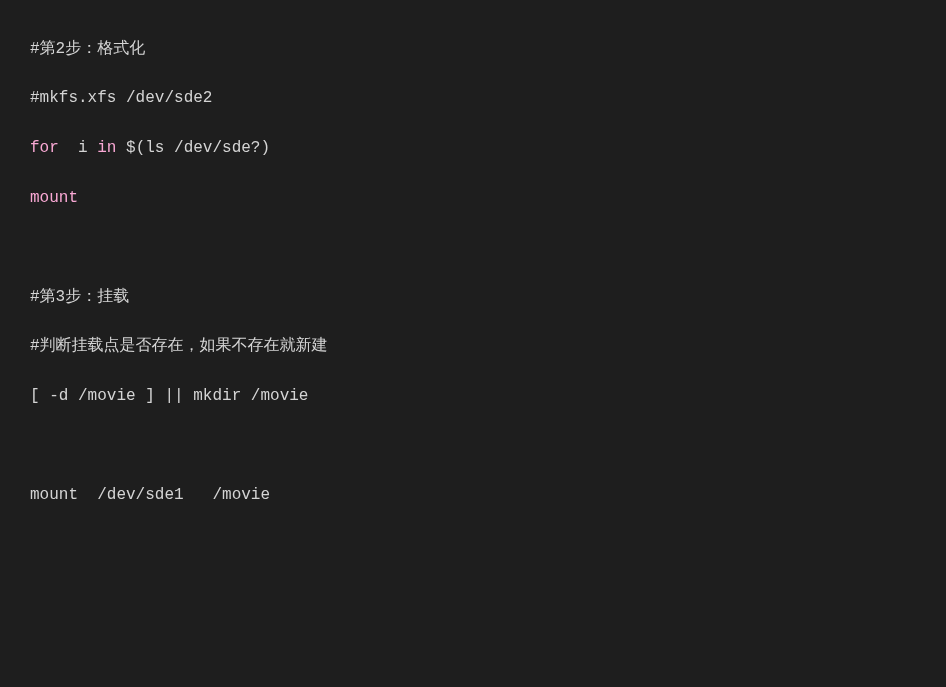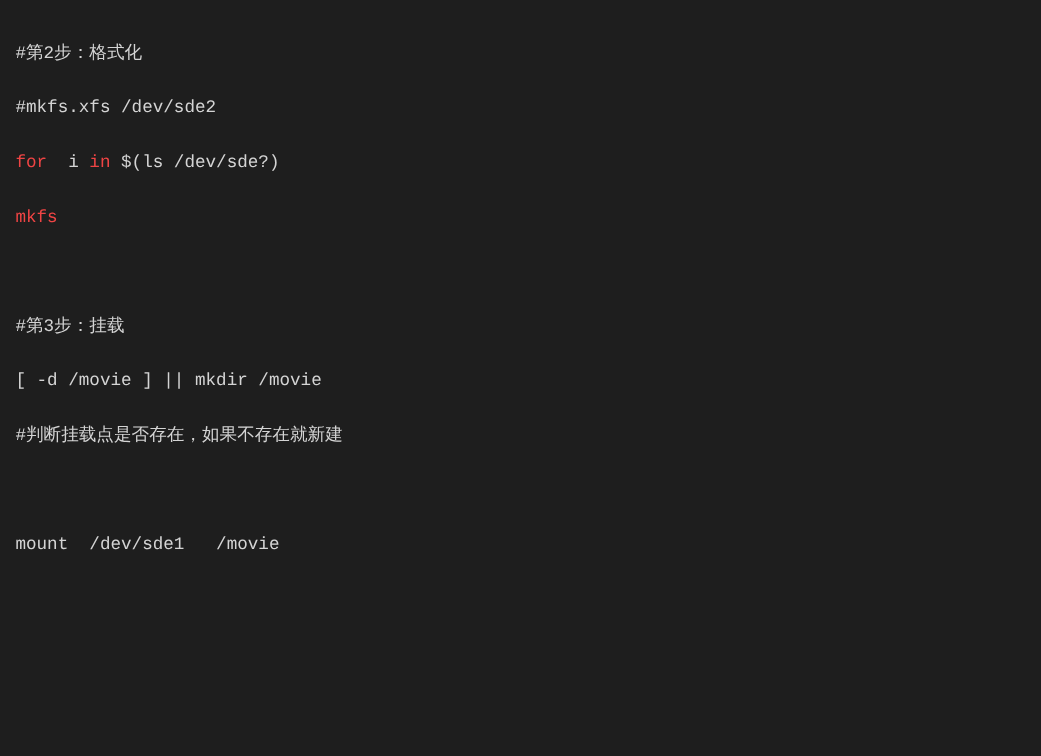--- a/index.html
+++ b/index.html
@@ -17,37 +17,38 @@
       width: 946px;
       height: 687px;
       overflow: hidden;
     }
     .terminal {
       white-space: pre;
     }
     .line {
       display: block;
       min-height: 1.55em;
+      margin-left: 16px;
     }
     .keyword {
-      color: #ef4444;
+      color: #f9a8d4;
     }
   </style>
 </head>
 <body>
 
 <div class="terminal">
 <span class="line">#第2步：格式化</span>
 <span class="line">#mkfs.xfs /dev/sde2</span>
 <span class="line"><span class="keyword">for</span><span>  i </span><span class="keyword">in</span><span> $(ls /dev/sde?)</span></span>
-<span class="line"><span class="keyword">mkfs</span></span>
+<span class="line"><span class="keyword">mount</span></span>
 <span class="line"></span>
 <span class="line">#第3步：挂载</span>
+<span class="line">#判断挂载点是否存在，如果不存在就新建</span>
 <span class="line">[ -d /movie ] || mkdir /movie</span>
-<span class="line">#判断挂载点是否存在，如果不存在就新建</span>
 <span class="line"></span>
 <span class="line">mount  /dev/sde1   /movie</span>
 
 
 
 
 
 
 
 </div>

